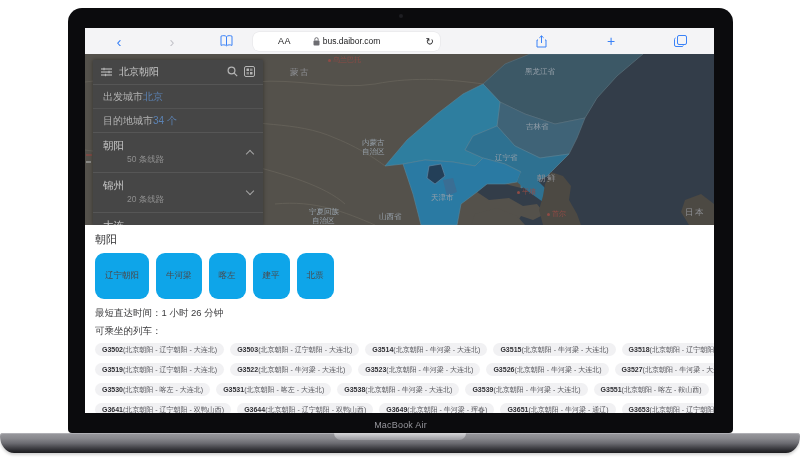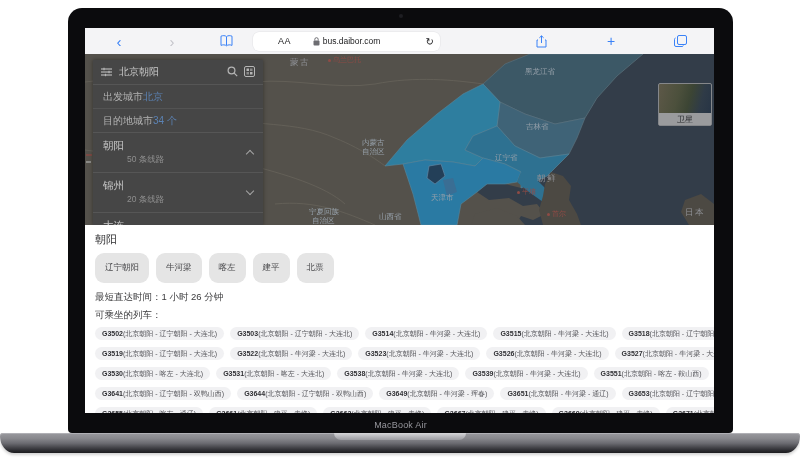--- a/index.html
+++ b/index.html
@@ -54,21 +54,21 @@
   .city{display:flex;align-items:center;justify-content:space-between;padding:6px 10px 7px;border-top:1px solid rgba(255,255,255,.09);}
   .city .nm{color:#c9c9c9;font-size:10.5px;line-height:13px;}
   .city .ln{color:#8f8f8f;font-size:8.5px;line-height:11px;margin-top:2px;margin-left:24px;}
   .chev{display:inline-block;border:solid #a5a5a5;border-width:0 1.5px 1.5px 0;padding:2.5px;}
   .chev.down{transform:rotate(45deg);margin-top:-3px;}
   .chev.up{transform:rotate(-135deg);margin-top:3px;}
   
   .content{position:absolute;left:0;top:197px;width:629px;height:188px;background:#ffffff;padding:6px 10px 0;box-sizing:border-box;overflow:hidden;}
   .city-title{font-size:11px;color:#2e2e30;margin:1px 0 6px;}
   .tags{display:flex;gap:7px;margin-bottom:8px;}
-  .tag{background:#e5e5e5;border-radius:9px;padding:9px 10px;font-size:8.5px;color:#4a4a4d;white-space:nowrap;}
+  .tag{background:#0ea5e9;border-radius:9px;padding:17px 10px;font-size:8.5px;color:#4a4a4d;white-space:nowrap;}
   .meta{font-size:9.5px;color:#3a3a3c;margin:0 0 5px;}
   .train-row{display:flex;gap:6px;margin-bottom:7px;flex-wrap:nowrap;}
   .chip{background:#f1f1f3;border-radius:9px;padding:3px 7px;font-size:7px;color:#55555a;white-space:nowrap;line-height:1;}
   .chip b{color:#303034;font-weight:700;}
 </style>
 </head>
 <body>
 
 <div class="stage">
 
@@ -142,39 +142,36 @@
 
         <path d="M466,118 L478,122 L486,132 L484,146 L492,160 L496,171 L458,171 L454,156 L458,142 L460,130 Z" fill="#4c4943"></path>
         <path d="M600,146 L616,140 L629,150 L629,171 L604,171 L596,158 Z" fill="#4c4943"></path>
         <path d="M390,160 L412,154 L432,162 L440,171 L386,171 Z" fill="#54514b"></path>
 
         <rect x="1" y="100" width="6" height="2" fill="#7a4a44"></rect>
         <rect x="1" y="107" width="5" height="2" fill="#8a8a86"></rect>
       </svg>
       <div id="map-labels">
           <span class="m m-red" style="left: 243px; top: 1px;"><span class="m-dot"></span>乌兰巴托</span>
-          <span class="m m-country" style="left: 205px; top: 3px;">蒙古</span>
+          <span class="m m-country" style="left: 205px; top: 13px;">蒙古</span>
           <span class="m m-prov" style="left: 440px; top: 13px;">黑龙江省</span>
           <span class="m m-prov" style="left: 441px; top: 68px;">吉林省</span>
           <span class="m m-prov" style="left: 410px; top: 99px;">辽宁省</span>
           <span class="m m-prov" style="left: 277px; top: 84px;">内蒙古</span>
           <span class="m m-prov" style="left: 277px; top: 93px;">自治区</span>
           <span class="m m-country" style="left: 452px; top: 119px;">朝鲜</span>
           <span class="m m-red" style="left: 432px; top: 133px;"><span class="m-dot"></span>平壤</span>
           <span class="m m-prov" style="left: 318px; top: 140px; margin-top: 45px;">河北省</span>
           <span class="m m-prov" style="left: 346px; top: 139px;">天津市</span>
           <span class="m m-prov" style="left: 294px; top: 158px;">山西省</span>
           <span class="m m-prov" style="left: 224px; top: 153px;">宁夏回族</span>
           <span class="m m-prov" style="left: 227px; top: 162px;">自治区</span>
           <span class="m m-red" style="left: 462px; top: 155px;"><span class="m-dot"></span>首尔</span>
           <span class="m m-country" style="left: 600px; top: 153px;">日本</span>
         </div>
-      <div class="sat">
-        <div class="sat-label">卫星</div>
-      </div>
     </div>
 
     <div class="sidebar">
       <div class="srow">
         <span><svg width="11" height="10" viewBox="0 0 11 10">
               <g stroke="#b5b5b5" stroke-width="1.2">
                 <line x1="0" y1="2" x2="11" y2="2"></line>
                 <line x1="0" y1="5" x2="11" y2="5"></line>
                 <line x1="0" y1="8" x2="11" y2="8"></line>
                 <line x1="3" y1="0.8" x2="3" y2="3.2"></line>

